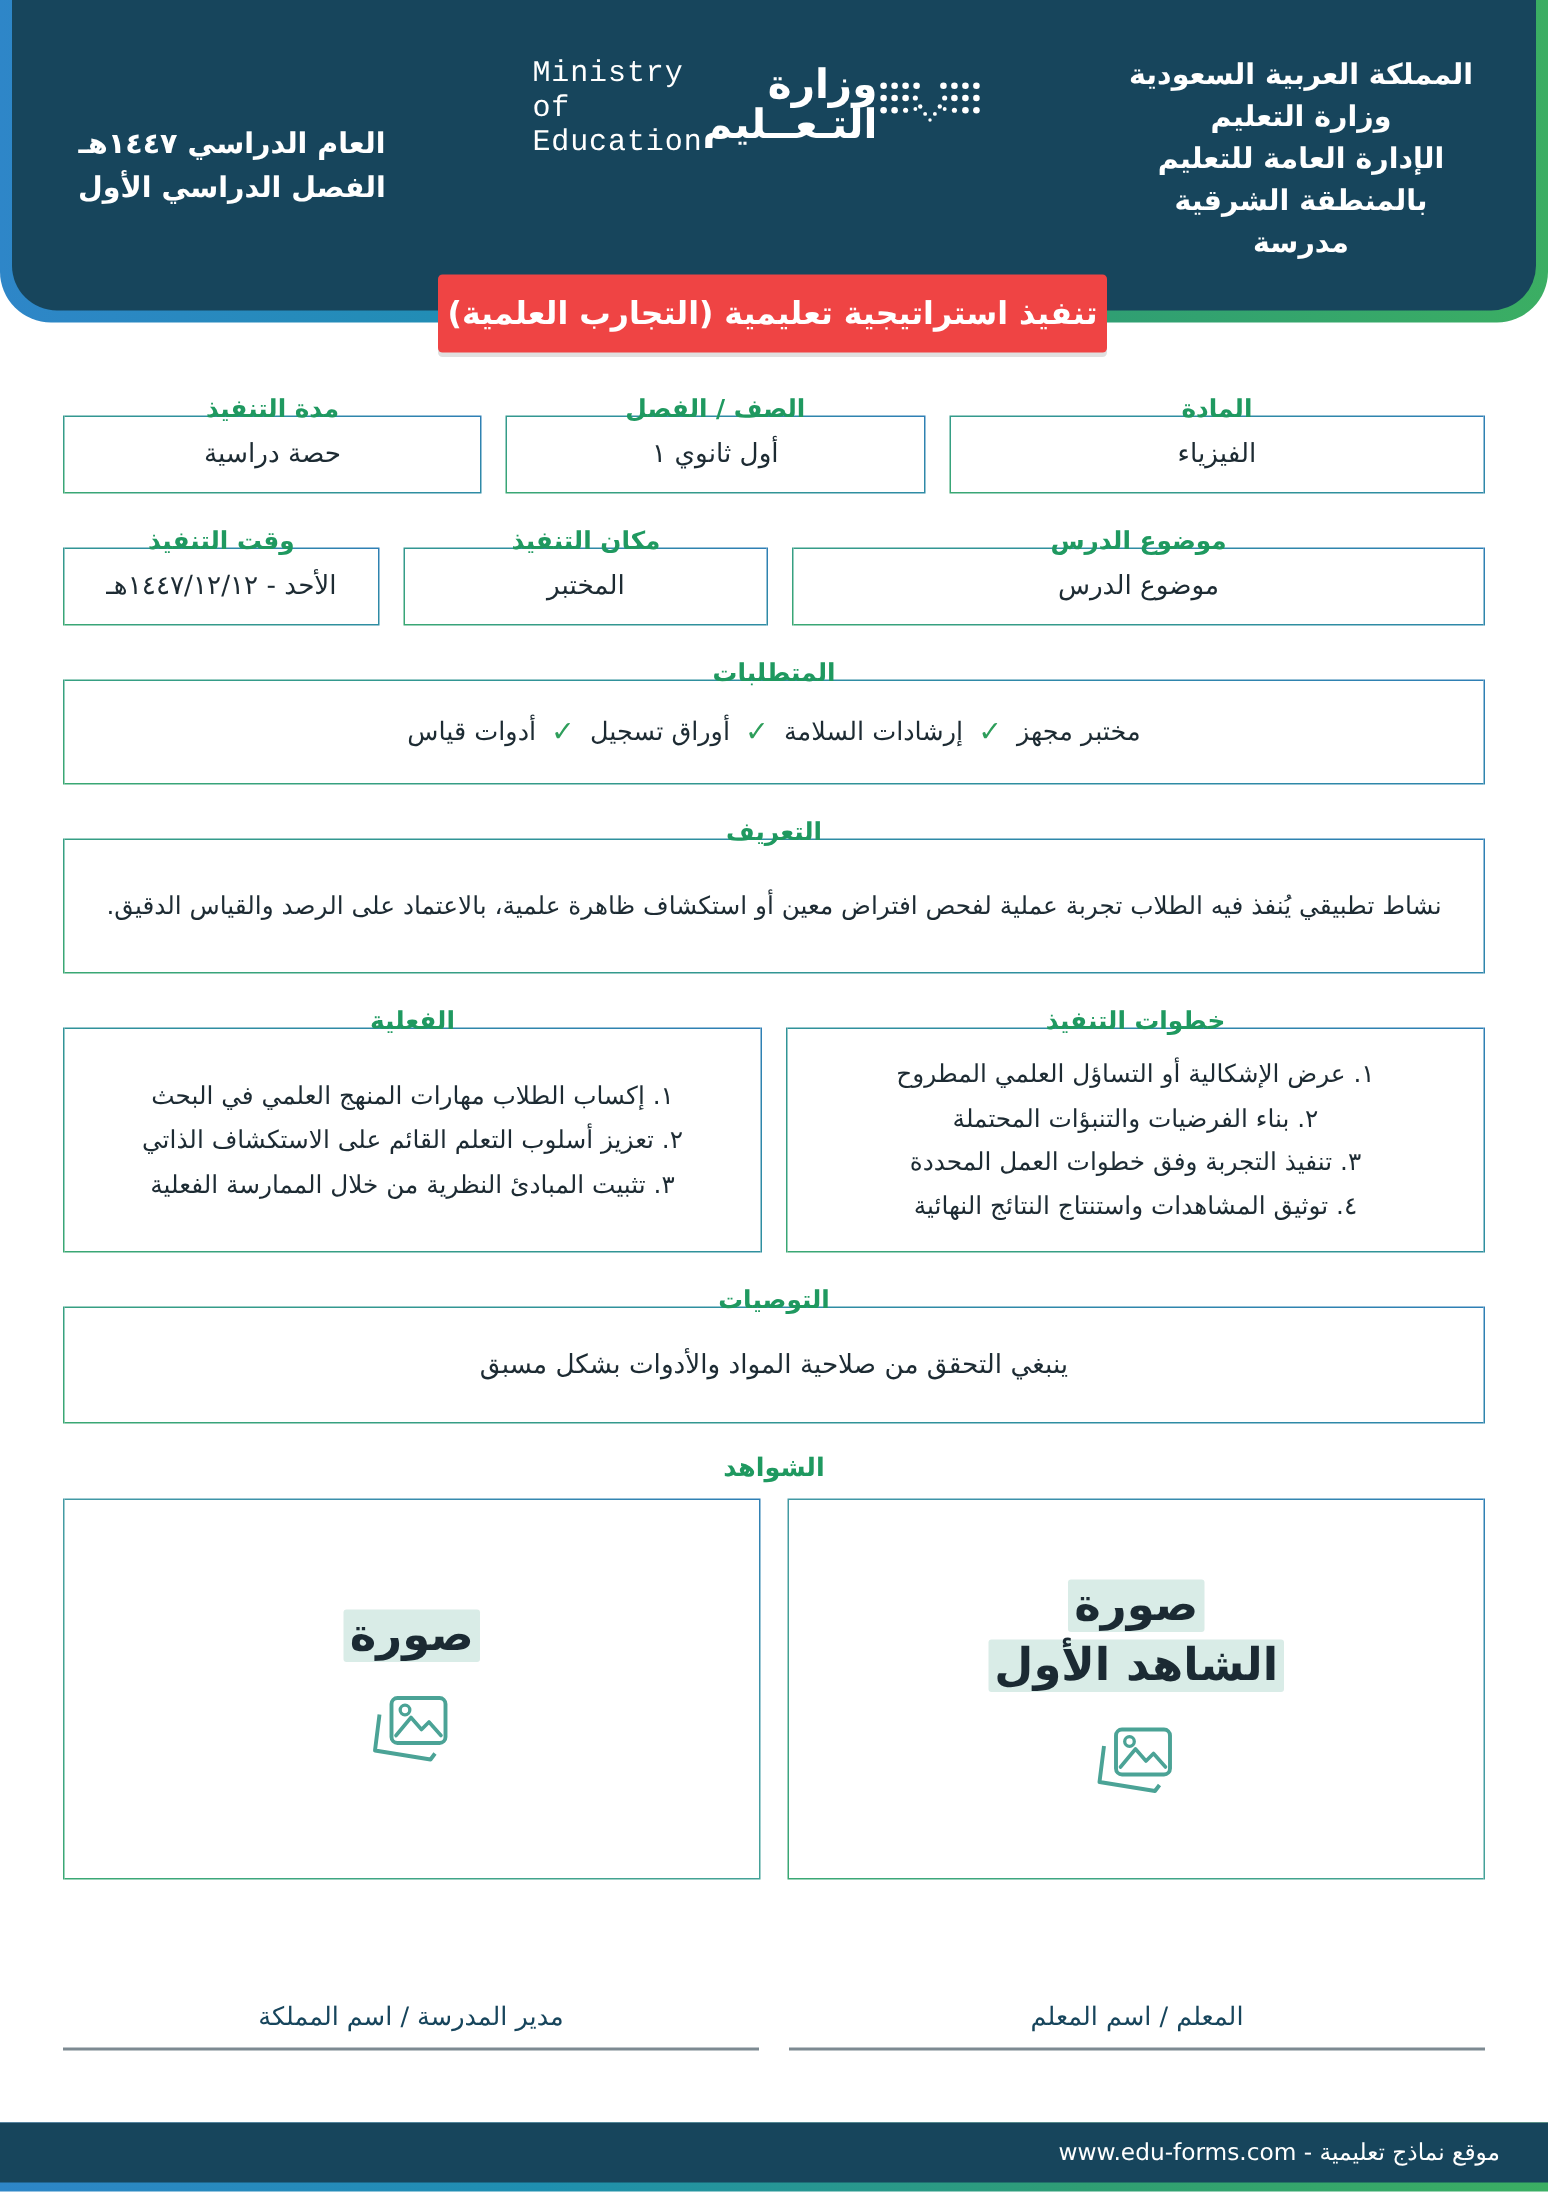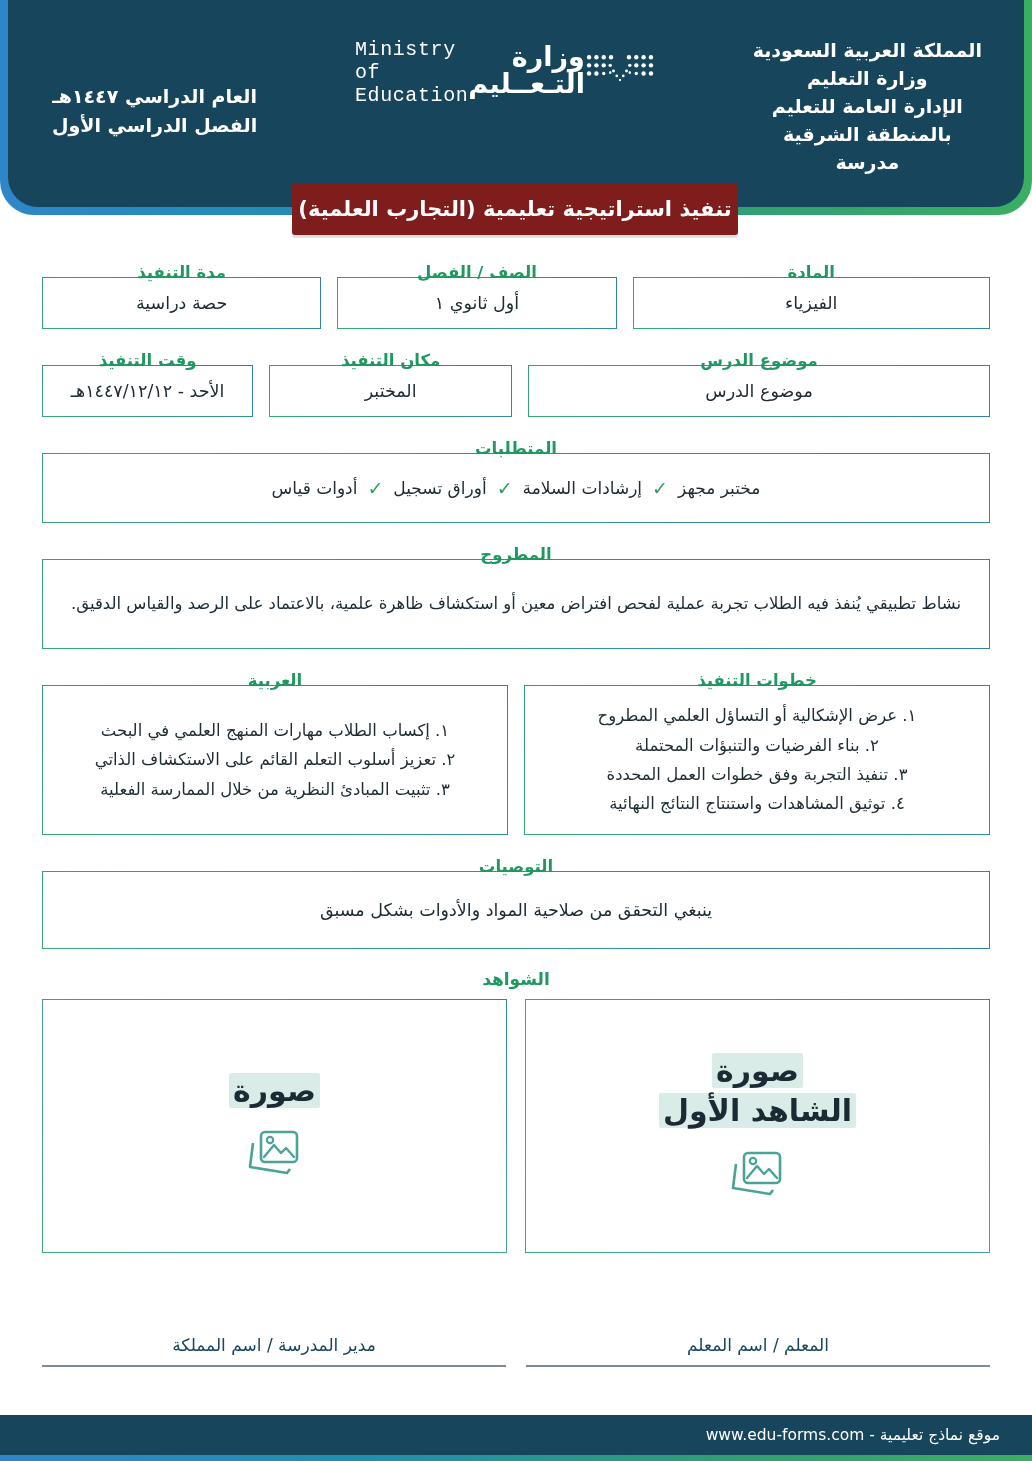--- a/index.html
+++ b/index.html
@@ -44,21 +44,21 @@
     margin-top:2px;line-height:1;
   }
   .logo-en{
     color:#fff;font-size:20px;letter-spacing:.6px;margin-top:6px;
     font-family:Liberation Mono, monospace;direction:ltr;
   }
 
   
   .title-banner{
     position:absolute;top:183px;left:292px;width:446px;height:52px;
-    background:#7f1d1d;color:#ffffff;
+    background:#ef4444;color:#ffffff;
     display:flex;align-items:center;justify-content:center;
     font-size:21px;font-weight:700;
     border-radius:3px;
     box-shadow:0 3px 0 rgba(0,0,0,.12);
     z-index:5;
   }
 
   
   .content{position:absolute;top:255px;left:0;width:1032px;padding:0 42px;box-sizing:border-box;}
 
@@ -272,21 +272,21 @@
           <span class="req-item">أوراق تسجيل</span>
           <span class="chk">✓</span>
           <span class="req-item">أدوات قياس</span>
         </div>
       </div>
     </div>
 
     <div class="field" style="margin-bottom:14px;">
       <div class="field-head">
         <div class="field-rule"></div>
-        <div class="field-label">المطروح</div>
+        <div class="field-label">التعريف</div>
       </div>
       <div class="field-box fb-def">نشاط تطبيقي يُنفذ فيه الطلاب تجربة عملية لفحص افتراض معين أو استكشاف ظاهرة علمية، بالاعتماد على الرصد والقياس الدقيق.</div>
     </div>
 
     <div class="row">
       <div class="field" style="flex:1;">
         <div class="field-head">
           <div class="field-rule"></div>
           <div class="field-label">خطوات التنفيذ</div>
         </div>
@@ -295,21 +295,21 @@
             <li>١. عرض الإشكالية أو التساؤل العلمي المطروح</li>
             <li>٢. بناء الفرضيات والتنبؤات المحتملة</li>
             <li>٣. تنفيذ التجربة وفق خطوات العمل المحددة</li>
             <li>٤. توثيق المشاهدات واستنتاج النتائج النهائية</li>
           </ul>
         </div>
       </div>
       <div class="field" style="flex:1;">
         <div class="field-head">
           <div class="field-rule"></div>
-          <div class="field-label">العربية</div>
+          <div class="field-label">الفعلية</div>
         </div>
         <div class="field-box fb-list">
           <ul class="list">
             <li>١. إكساب الطلاب مهارات المنهج العلمي في البحث</li>
             <li>٢. تعزيز أسلوب التعلم القائم على الاستكشاف الذاتي</li>
             <li>٣. تثبيت المبادئ النظرية من خلال الممارسة الفعلية</li>
           </ul>
         </div>
       </div>
     </div>

